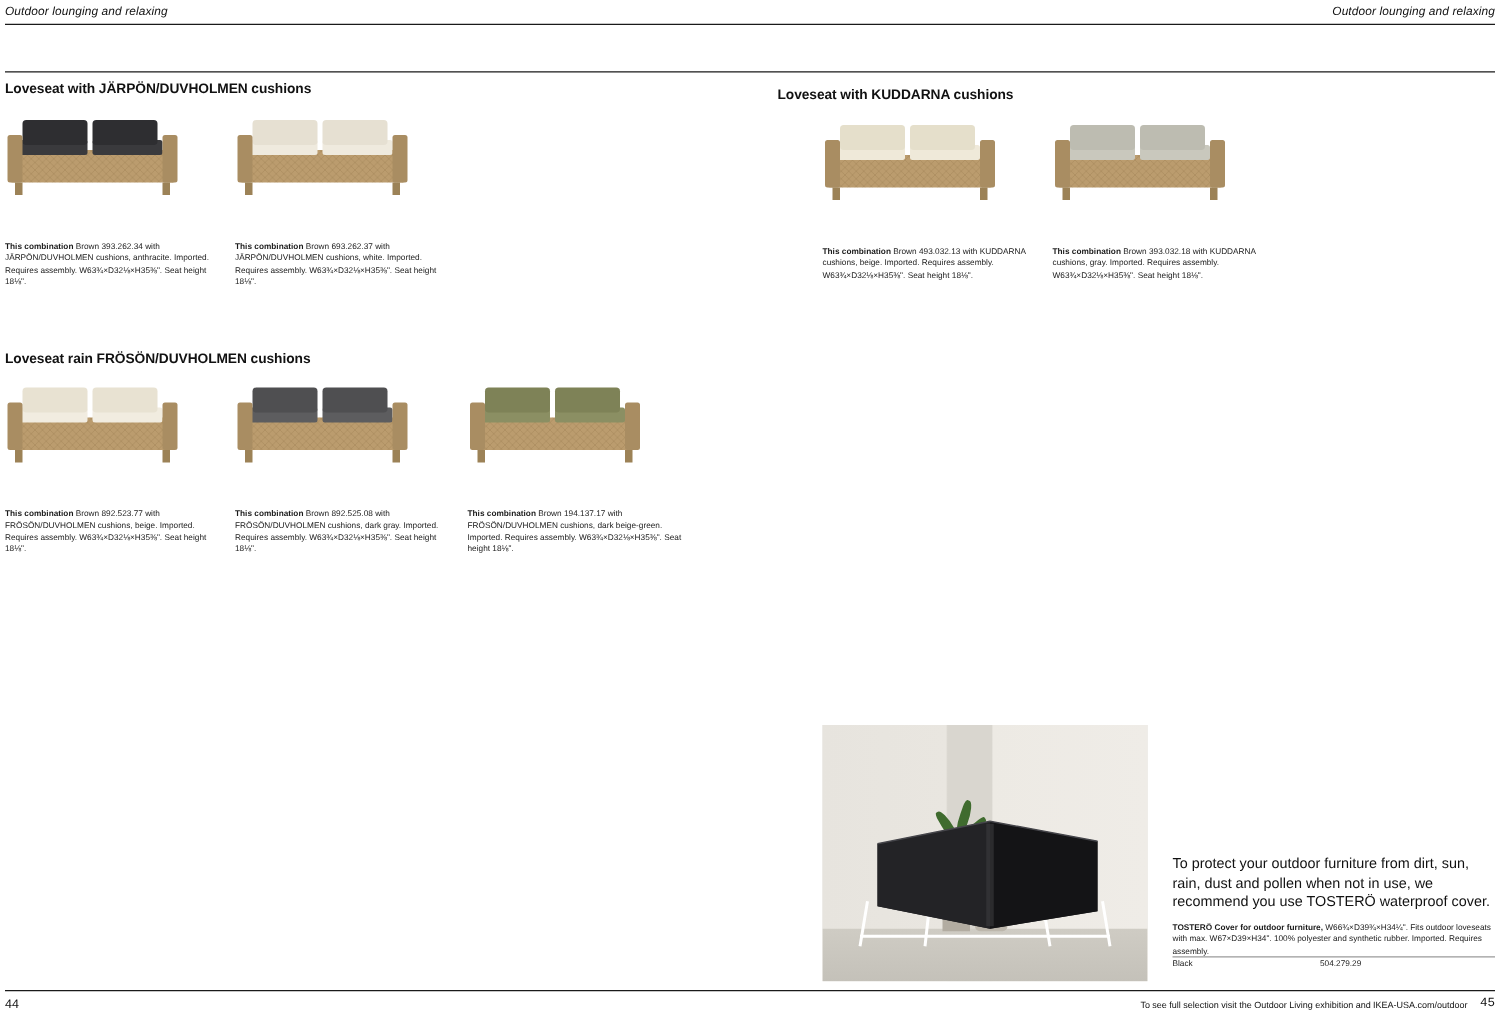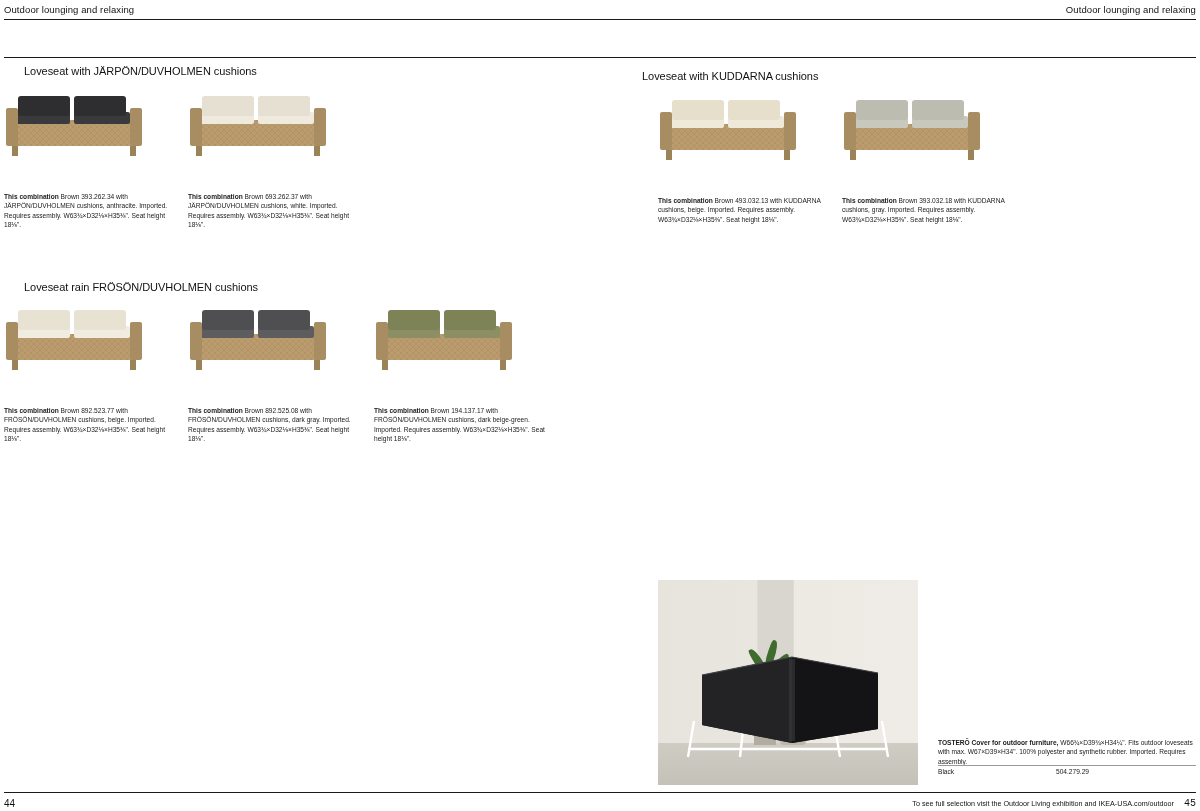--- a/index.html
+++ b/index.html
@@ -16,20 +16,21 @@
     width: 1200px; height: 811px;
   }
 
   
   .runhead {
     position: absolute;
     top: 0;
     font-size: 9.5px;
     color: #111;
     letter-spacing: 0.1px;
+    font-style: italic;
   }
   .runhead.left { left: 4px; top: 4px; }
   .runhead.right { right: 4px; top: 4px; text-align: right; }
   .rule-top {
     position: absolute;
     left: 4px; right: 4px; top: 19px;
     height: 1px; background: #1a1a1a;
   }
 
   
@@ -43,23 +44,22 @@
   .rule-title {
     position: absolute;
     left: 4px; right: 4px; top: 57px;
     height: 1px; background: #1a1a1a;
   }
 
   
   .sec-head {
     position: absolute;
     font-size: 11px;
-    font-weight: normal;
+    font-weight: bold;
     letter-spacing: -0.05px;
-    margin-left: 20px;
   }
 
   
   .prod { position: absolute; }
   .prod .shot {
     position: relative;
     width: 100%;
   }
   .caption {
     font-size: 6.6px;
@@ -379,20 +379,21 @@
 
     <svg class="tablecover" viewBox="0 0 186 92">
       <path d="M6 22 L96 4 L182 20 L182 76 L96 90 L6 72 Z" fill="#1b1b1d"></path>
       <path d="M6 22 L96 4 L96 90 L6 72 Z" fill="#232326"></path>
       <path d="M96 4 L182 20 L182 76 L96 90 Z" fill="#141416"></path>
       <path d="M93 6 L99 6 L99 88 L93 88 Z" fill="#3a3a3e" opacity="0.6"></path>
       <path d="M6 22 L96 4 L182 20" stroke="#45454a" stroke-width="1.2" fill="none"></path>
     </svg>
   </div>
 
+  <div class="cover-text">To protect your outdoor furniture from dirt, sun, rain, dust and pollen when not in use, we recommend you use TOSTERÖ waterproof cover.</div>
 
   <div class="cover-spec"><b>TOSTERÖ Cover for outdoor furniture,</b><span> W66¾×D39¾×H34¼". Fits outdoor loveseats with max. W67×D39×H34". 100% polyester and synthetic rubber. Imported. Requires assembly.</span></div>
 
   <div class="spec-rule"></div>
   <div class="spec-row">
     <span class="name">Black</span>
     <span class="art">504.279.29</span>
   </div>
 
   <div class="rule-bottom"></div>

